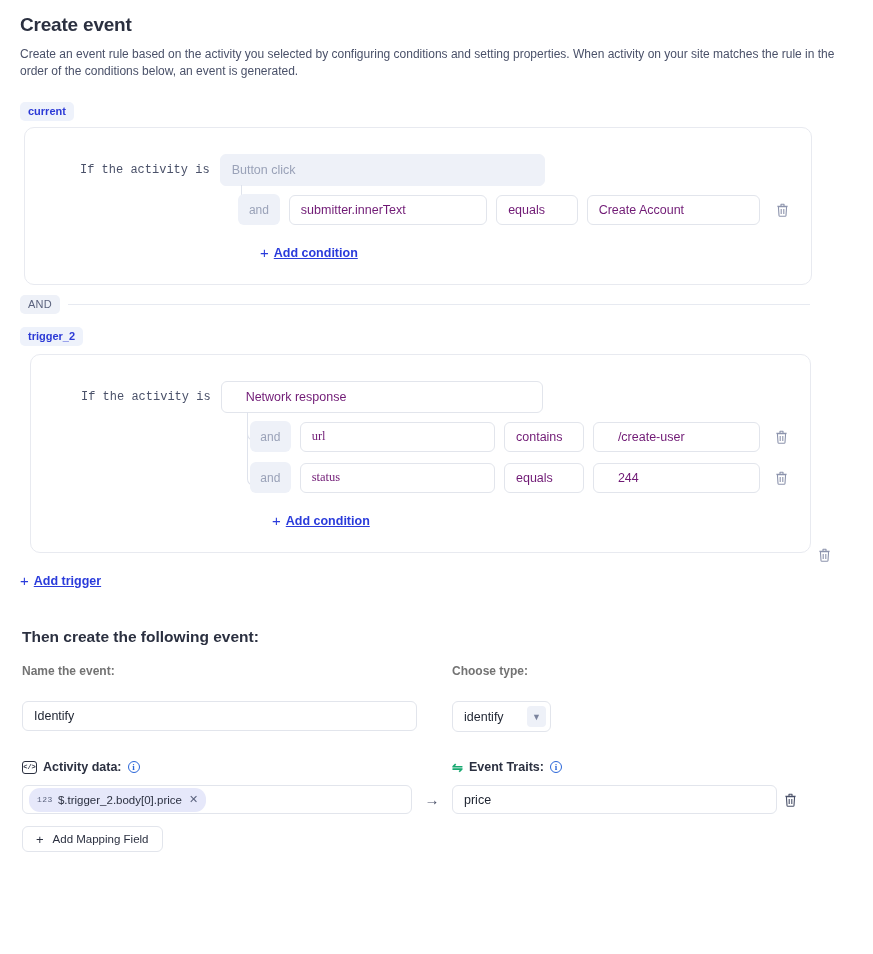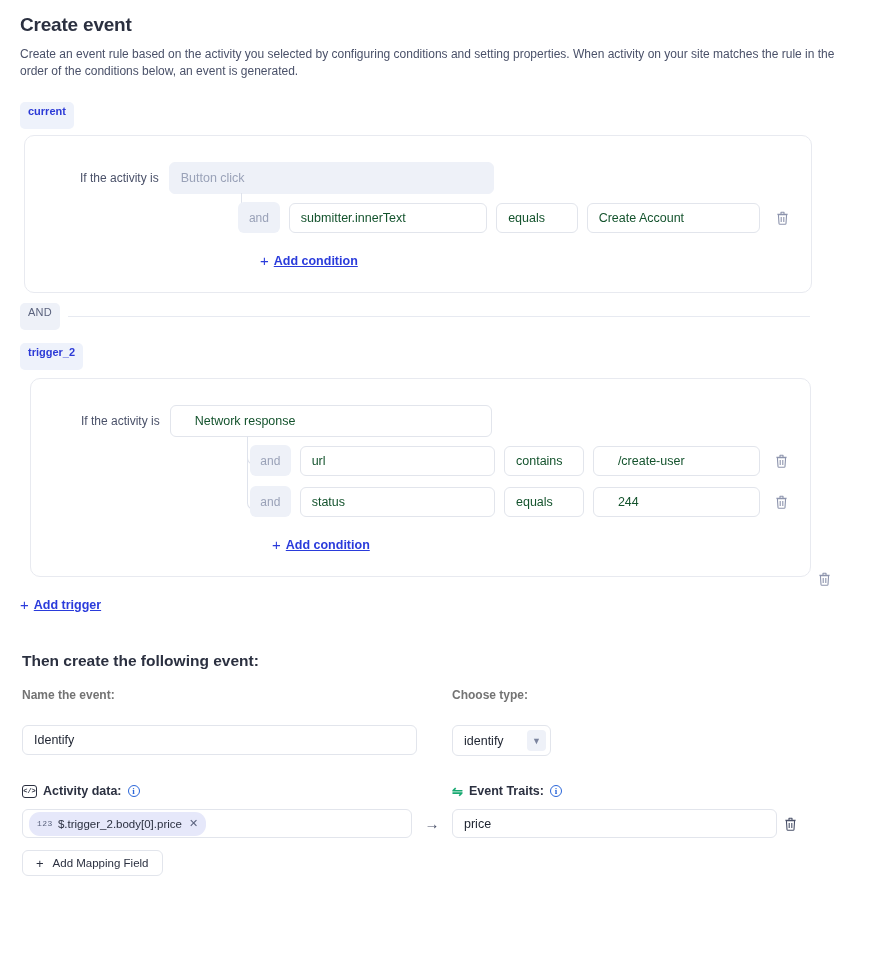--- a/index.html
+++ b/index.html
@@ -29,21 +29,21 @@
   }
 
   
   .badge {
     display: inline-block;
     background: #eef2fb;
     color: #2c3ad6;
     font-size: 11px;
     font-weight: bold;
     border-radius: 5px;
-    padding: 4px 8px 12px 8px;
+    padding: 4px 8px 4px 8px;
     line-height: 1;
     margin-left: 2px;
   }
   .badge.and-badge {
     color: #5b637e;
     background: #eef1f8;
     font-weight: normal;
     font-size: 11px;
     letter-spacing: .2px;
   }
@@ -78,31 +78,32 @@
     display: flex;
     align-items: center;
     gap: 10px;
     padding-left: 35px;
   }
   .activity-row.second { padding-left: 30px; }
   .activity-label {
     font-size: 12px;
     color: #4a5169;
     white-space: nowrap;
+    font-family: Liberation Mono, monospace;
   }
   .field {
     border: 1px solid #e2e5ec;
     border-radius: 6px;
     background: #fff;
     height: 30px;
     display: flex;
     align-items: center;
     padding: 0 11px;
     font-size: 12.5px;
-    color: #14532d;
+    color: #701a75;
   }
   .field.disabled {
     background: #eef1f8;
     border-color: #eef1f8;
     color: #9aa2b8;
   }
   .activity-field { width: 325px; height: 32px; }
   .activity-field.second { width: 322px; padding-left: 24px; }
 
   
@@ -124,21 +125,21 @@
     height: 31px;
     min-width: 40px;
     display: flex;
     align-items: center;
     justify-content: center;
     padding: 0 11px;
   }
   .f-key   { width: 200px; }
   .f-op    { width: 82px; }
   .f-val   { width: 175px; }
-  .f-key2  { width: 208px; }
+  .f-key2  { width: 208px; font-family: Liberation Serif, serif; }
   .f-op2   { width: 84px; }
   .f-val2  { width: 177px; padding-left: 24px; }
 
   
   .elbow {
     position: absolute;
     border-left: 1px solid #dfe3ec;
     border-bottom: 1px solid #dfe3ec;
     border-bottom-left-radius: 7px;
     width: 22px;

